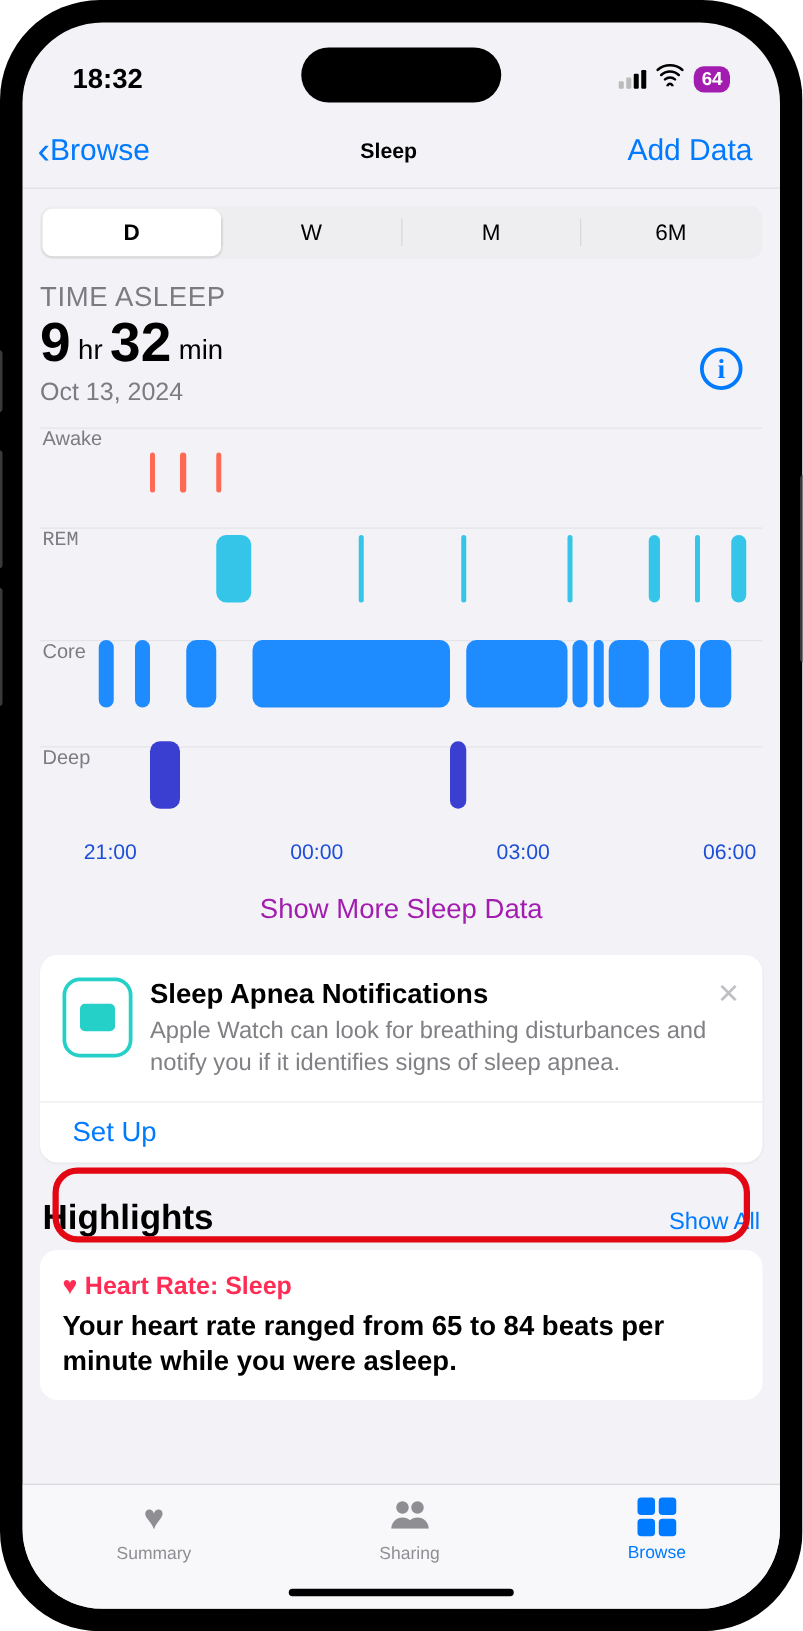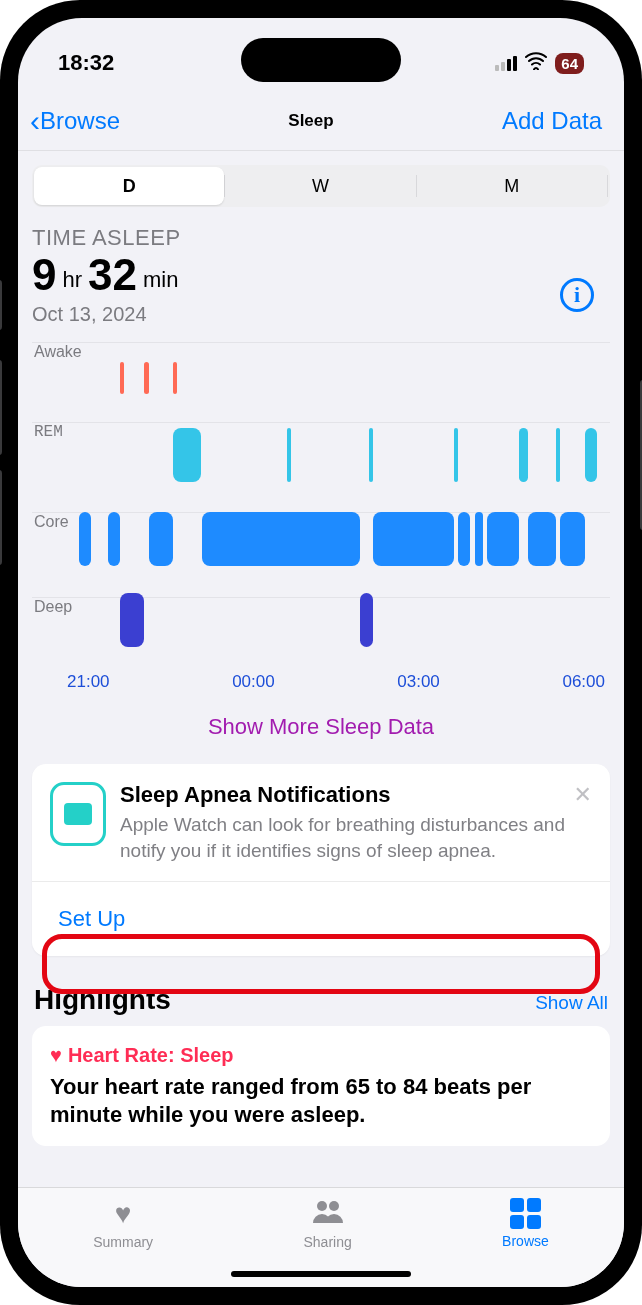--- a/index.html
+++ b/index.html
@@ -32,21 +32,21 @@
     font-size: 22px; font-weight: 600; color: #000;
   }
   .status-right { display: flex; gap: 8px; align-items: center; }
   .sig-bars { display: flex; gap: 2px; align-items: flex-end; }
   .sig-bars span { width: 4px; background: #000; border-radius: 1px; }
   .sig-bars span:nth-child(1){height:6px;background:#bbb;}
   .sig-bars span:nth-child(2){height:9px;background:#bbb;}
   .sig-bars span:nth-child(3){height:12px;}
   .sig-bars span:nth-child(4){height:15px;}
   .wifi-icon { font-size: 20px; }
-  .battery { background:#7f1d1d; color:#fff; font-size:15px; font-weight:700; padding:2px 6px; border-radius:8px; }
+  .battery { background:#a21caf; color:#fff; font-size:15px; font-weight:700; padding:2px 6px; border-radius:8px; }
   .nav-header {
     display:flex; align-items:center; justify-content:space-between;
     padding: 18px 22px 14px 12px;
     border-bottom: 1px solid rgba(0,0,0,0.08);
   }
   .nav-left { display:flex; align-items:center; color:#007aff; font-size:24px; }
   .chev { font-size:30px; font-weight:400; margin-right:0; line-height:1; }
   .nav-title { font-size:17px; font-weight:700; color:#000;text-align:center; }
   .nav-right { color:#007aff; font-size:24px; }
   .content { padding: 0 14px; }
@@ -98,21 +98,21 @@
   }
   .watch-icon-inner {
     width:28px; height:22px; background:#24d0c8; border-radius:4px;
   }
   .card-body { flex:1; }
   .card-title { font-size:22px; font-weight:700; color:#000; }
   .card-desc { font-size:19px; color:#808085; margin-top:4px; line-height:1.35; }
   .card-close { position:absolute; right:0; top:0; color:#c0c0c4; font-size:22px; }
   .setup-btn {
     margin:18px -18px 0 -18px; border-top:1px solid rgba(0,0,0,0.08);
-    padding:24px 26px; color:#007aff; font-size:22px; font-weight:500;
+    padding:11px 26px; color:#007aff; font-size:22px; font-weight:500;
   }
   .red-box {
     position:absolute; border:5px solid #e30613; border-radius:20px;
     left:24px; right:24px; height:60px; top:916px; z-index:10;
   }
   .section-row { display:flex; justify-content:space-between; align-items:baseline; margin:28px 2px 10px; }
   .section-title { font-size:28px; font-weight:800; color:#000; }
   .section-link { color:#007aff; font-size:19px; }
   .high-card { background:#fff; border-radius:14px; padding:18px; }
   .hc-row1 { display:flex; align-items:center; gap:6px; color:#ff2d55; font-size:20px; font-weight:600; }
@@ -175,20 +175,21 @@
     </div>
 
     <div class="content">
       <div class="seg">
         <div class="seg-item active">D</div>
         <div class="seg-sep"></div>
         <div class="seg-item">W</div>
         <div class="seg-sep"></div>
         <div class="seg-item">M</div>
         <div class="seg-sep"></div>
+        <div class="seg-item">6M</div>
       </div>
 
       <div class="sleep-header">
         <div class="caption">TIME ASLEEP</div>
         <div class="big-row">
           <span class="big-num">9</span>
           <span class="unit">hr</span>
           <span class="big-num">32</span>
           <span class="unit">min</span>
         </div>

